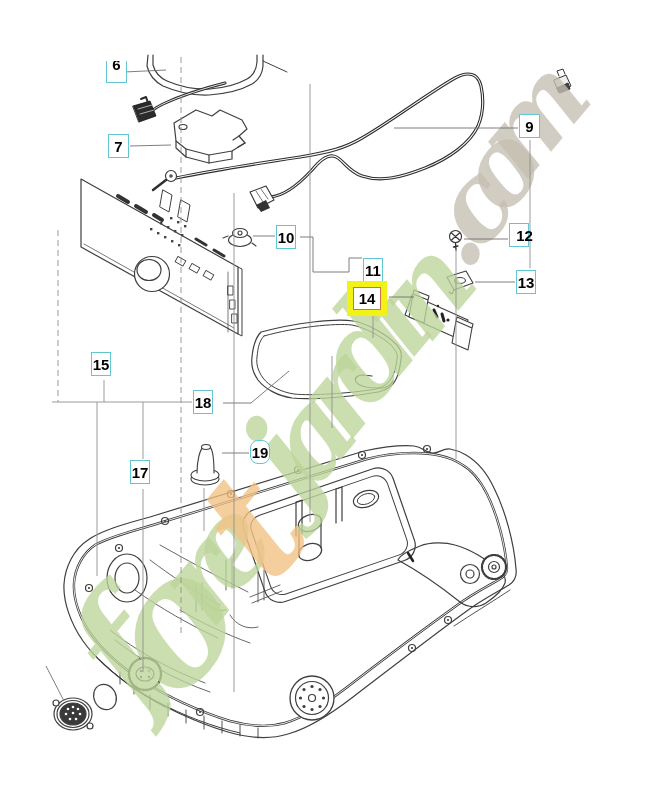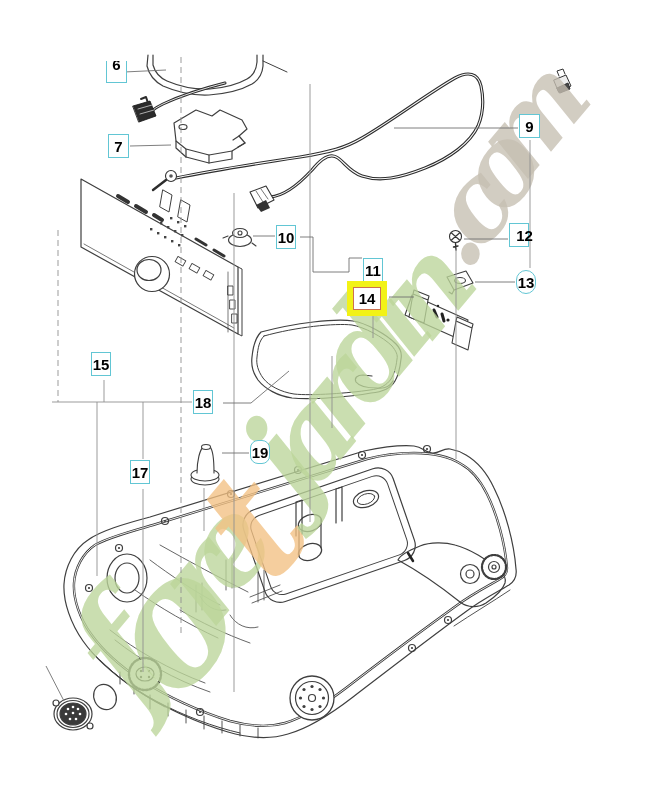--- a/index.html
+++ b/index.html
@@ -330,21 +330,21 @@
       </div>
       <div class="callout w2" style="left: 276px; top: 225px;">
         <span>10</span>
       </div>
       <div class="callout w2" style="left: 363px; top: 258px;">
         <span>11</span>
       </div>
       <div class="callout w2" style="left: 509px; top: 223px; padding-left: 11px;">
         <span>12</span>
       </div>
-      <div class="callout w2" style="left: 516px; top: 270px; border-radius: 10px;">
+      <div class="callout w2" style="left: 516px; top: 270px;">
         <span>13</span>
       </div>
       <div class="callout w2 hl" style="left: 353px; top: 287px;">
         <span>14</span>
       </div>
       <div class="callout w2" style="left: 91px; top: 352px;">
         <span>15</span>
       </div>
       <div class="callout w2" style="left: 130px; top: 460px; text-align: center;">
         <span>17</span>

